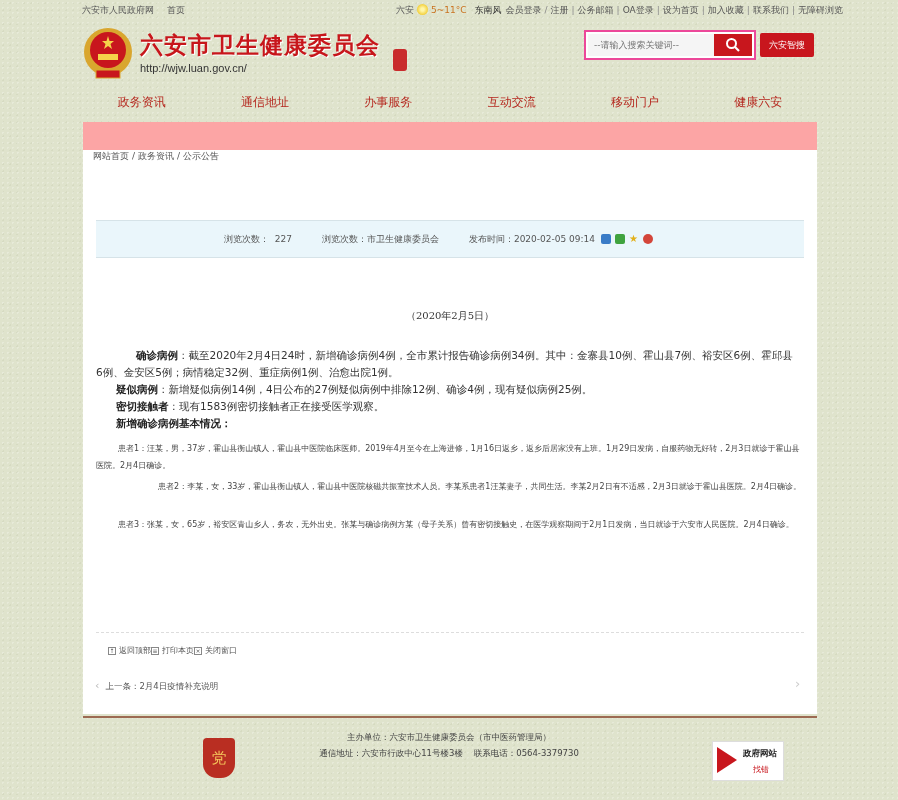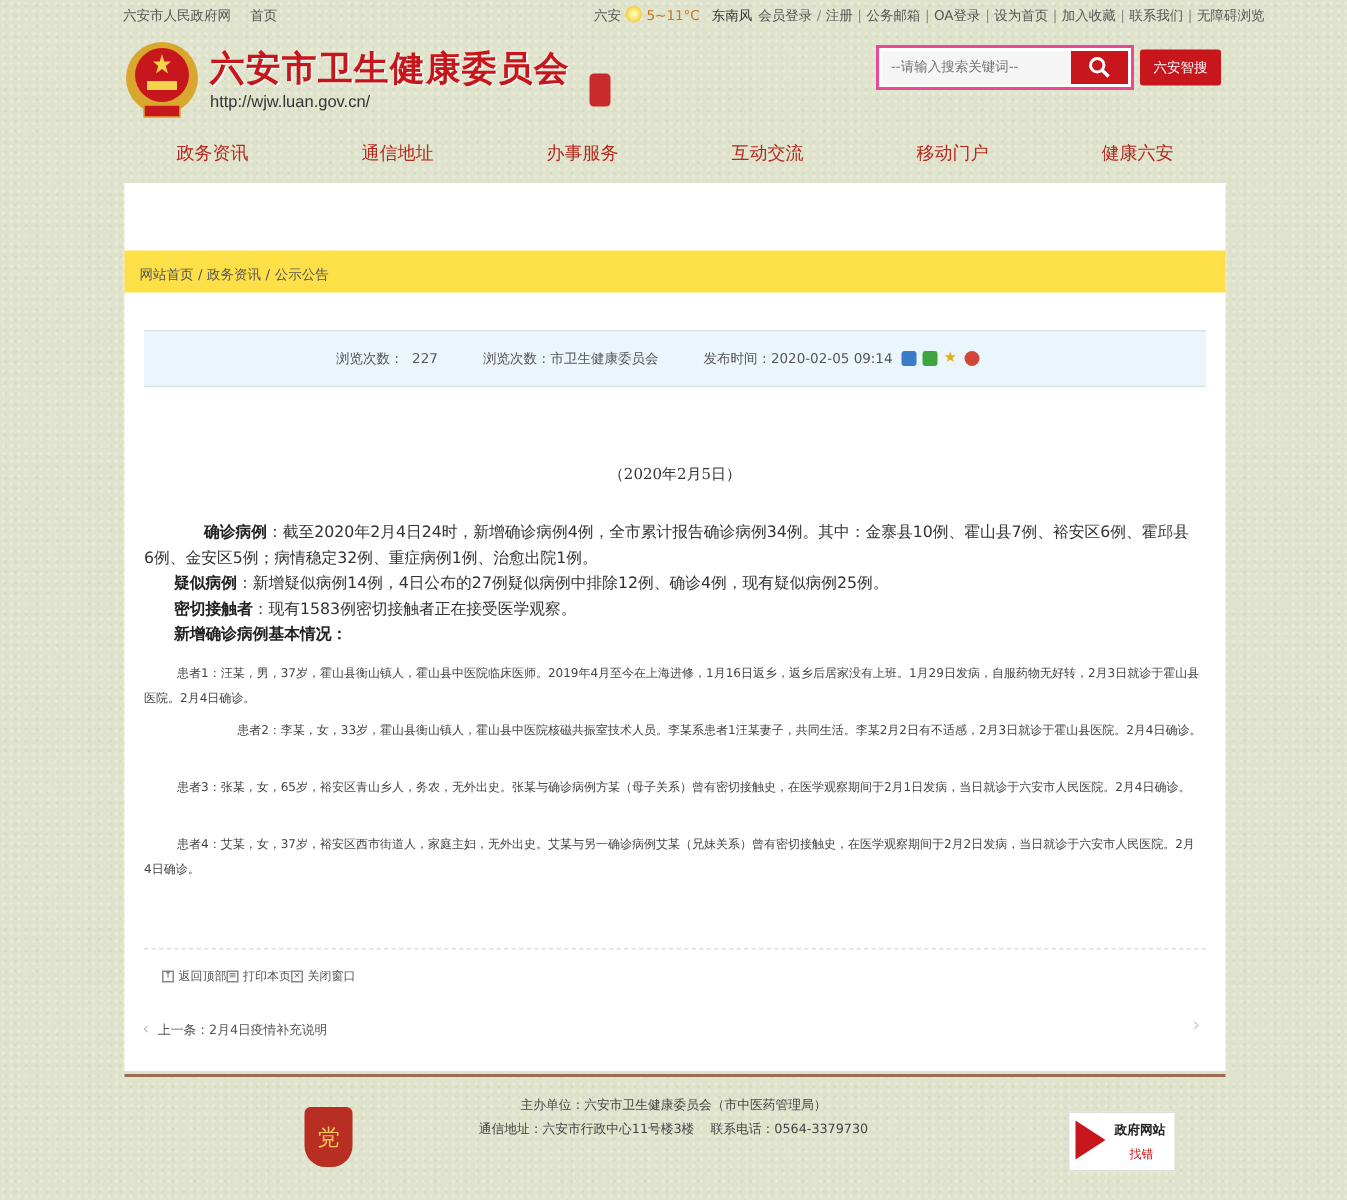--- a/index.html
+++ b/index.html
@@ -31,21 +31,21 @@
   .search-box { position: absolute; left: 504px; top: 8px; width: 230px; height: 30px; background: #fff; border: 2px solid #ec4899; padding: 2px; display: flex; }
   .search-input { flex: 1; border: none; font-size: 9px; color: #aaa; padding-left: 6px; background: #f5f5f5; outline: none; font-family: "DejaVu Sans", sans-serif; }
   .search-btn { width: 42px; background: #c8161d; border: none; display: flex; align-items: center; justify-content: center; }
   .smart-btn { position: absolute; left: 680px; top: 11px; width: 54px; height: 24px; background: #c8161d; color: #fff; font-size: 9px; border-radius: 2px; display: flex; align-items: center; justify-content: center; border: none; font-family: "DejaVu Sans", sans-serif; }
   .search-box { width: 172px; }
 
   .nav { position: absolute; top: 94px; left: 80px; width: 740px; height: 22px; display: flex; }
   .nav a { flex: 1; text-align: center; font-size: 12px; color: #b5281f; text-decoration: none; }
 
   .panel { position: absolute; top: 122px; left: 83px; width: 734px; height: 592px; background: #fff; }
-  .breadcrumb { height: 28px; background: #fde047; font-size: 9px; color: #555; padding: 10px 10px 0; margin-top: 45px; }
+  .breadcrumb { height: 28px; background: #fca5a5; font-size: 9px; color: #555; padding: 28px 10px 0; }
   .breadcrumb span.sep { margin: 0 3px; }
   .article-title { position: absolute; top: 57px; left: 0; width: 100%; text-align: center; font-size: 15px; color: #b01c1c; }
   .meta { position: absolute; top: 98px; left: 13px; width: 708px; height: 38px; background: #eaf6fb; border-top: 1px solid #d6e3e8; border-bottom: 1px solid #d6e3e8; font-size: 9px; color: #555; display: flex; align-items: center; padding-left: 128px; }
   .meta .item { margin-right: 30px; }
   .meta .icons { display: flex; gap: 4px; margin-left: -24px; }
   .ico { width: 10px; height: 10px; display: inline-block; border-radius: 2px; }
 
   .body-title { position: absolute; top: 169px; width: 100%; text-align: center; font-size: 12px; font-weight: bold; color: #222; }
   .body-date { position: absolute; top: 187px; width: 100%; text-align: center; font-size: 10px; color: #333; font-family: "DejaVu Serif", serif; }
   .para { position: absolute; left: 13px; width: 700px; font-size: 10.5px; line-height: 17px; color: #333; }
@@ -143,21 +143,20 @@
   <div class="para" style="top:276px;">
     &nbsp;&nbsp;&nbsp;&nbsp;&nbsp;&nbsp;<b>密切接触者</b><span>：现有1583例密切接触者正在接受医学观察。</span>
   </div>
   <div class="para" style="top:293px;">
     &nbsp;&nbsp;&nbsp;&nbsp;&nbsp;&nbsp;<b>新增确诊病例基本情况：</b>
   </div>
 
   <div class="small" style="top:318px; text-indent:22px;">患者1：汪某，男，37岁，霍山县衡山镇人，霍山县中医院临床医师。2019年4月至今在上海进修，1月16日返乡，返乡后居家没有上班。1月29日发病，自服药物无好转，2月3日就诊于霍山县医院。2月4日确诊。</div>
   <div class="small" style="top:356px; text-indent:22px;text-align:right;">患者2：李某，女，33岁，霍山县衡山镇人，霍山县中医院核磁共振室技术人员。李某系患者1汪某妻子，共同生活。李某2月2日有不适感，2月3日就诊于霍山县医院。2月4日确诊。</div>
   <div class="small" style="top:394px; text-indent:22px;">患者3：张某，女，65岁，裕安区青山乡人，务农，无外出史。张某与确诊病例方某（母子关系）曾有密切接触史，在医学观察期间于2月1日发病，当日就诊于六安市人民医院。2月4日确诊。</div>
-  <div class="small" style="top:432px; text-indent:22px;">患者4：艾某，女，37岁，裕安区西市街道人，家庭主妇，无外出史。艾某与另一确诊病例艾某（兄妹关系）曾有密切接触史，在医学观察期间于2月2日发病，当日就诊于六安市人民医院。2月4日确诊。</div>
 
   <div class="dashed"></div>
 
   <div class="tools">
     <span class="tool">
         <span class="tbox">↑</span>
         <span>返回顶部</span>
       </span>
     <span class="tool">
         <span class="tbox">≡</span>

